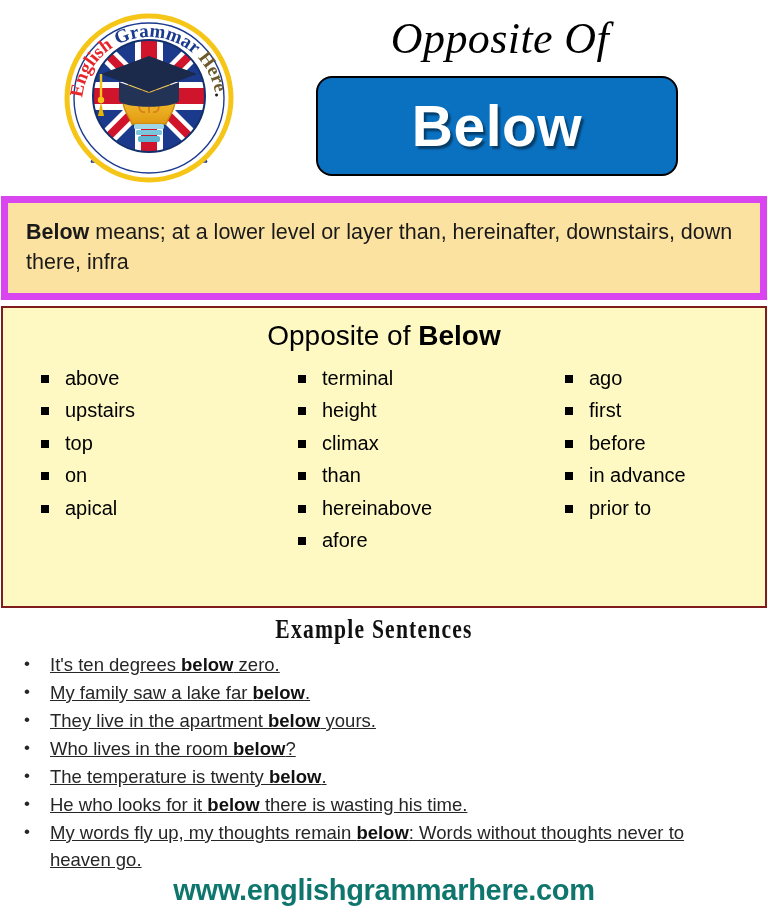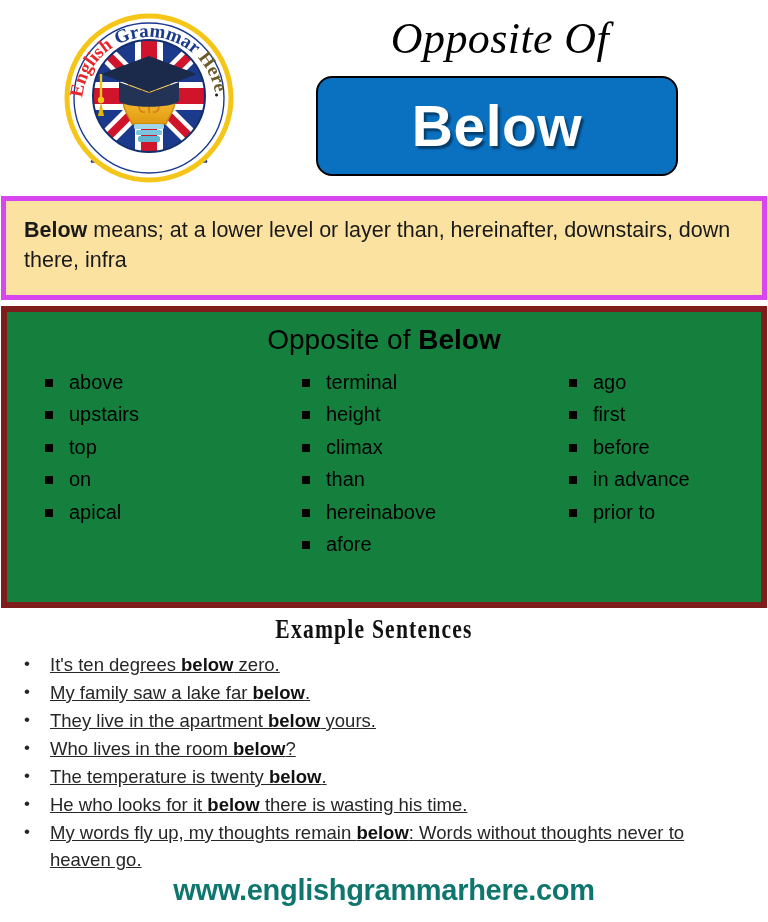--- a/index.html
+++ b/index.html
@@ -66,38 +66,38 @@
     letter-spacing: 0.5px;
     text-shadow: 2.5px 2.5px 2px rgba(0,0,0,0.45);
   }
 
   
   #definition-box {
     position: absolute;
     left: 1px; top: 196px;
     width: 766px; height: 104px;
     background: #fce2a0;
-    border: 5px solid #d946ef;
+    border: 7px solid #d946ef;
     padding: 14px 18px 0 18px;
   }
   #definition-text {
     font-family: "Liberation Sans", sans-serif;
     font-size: 21.5px;
     line-height: 30px;
     color: #1a1a1a;
   }
   #definition-text b { font-weight: bold; }
 
   
   #opposite-box {
     position: absolute;
     left: 1px; top: 306px;
     width: 766px; height: 302px;
-    background: #15803d;
-    border: 6px solid #7f1d1d;
+    background: #fef9c3;
+    border: 2px solid #7f1d1d;
   }
   #opposite-heading {
     text-align: center;
     font-family: "Liberation Sans", sans-serif;
     font-size: 28px;
     line-height: 48px;
     color: #000000;
     padding-top: 4px;
   }
   #opposite-heading .hl { font-weight: bold; }

